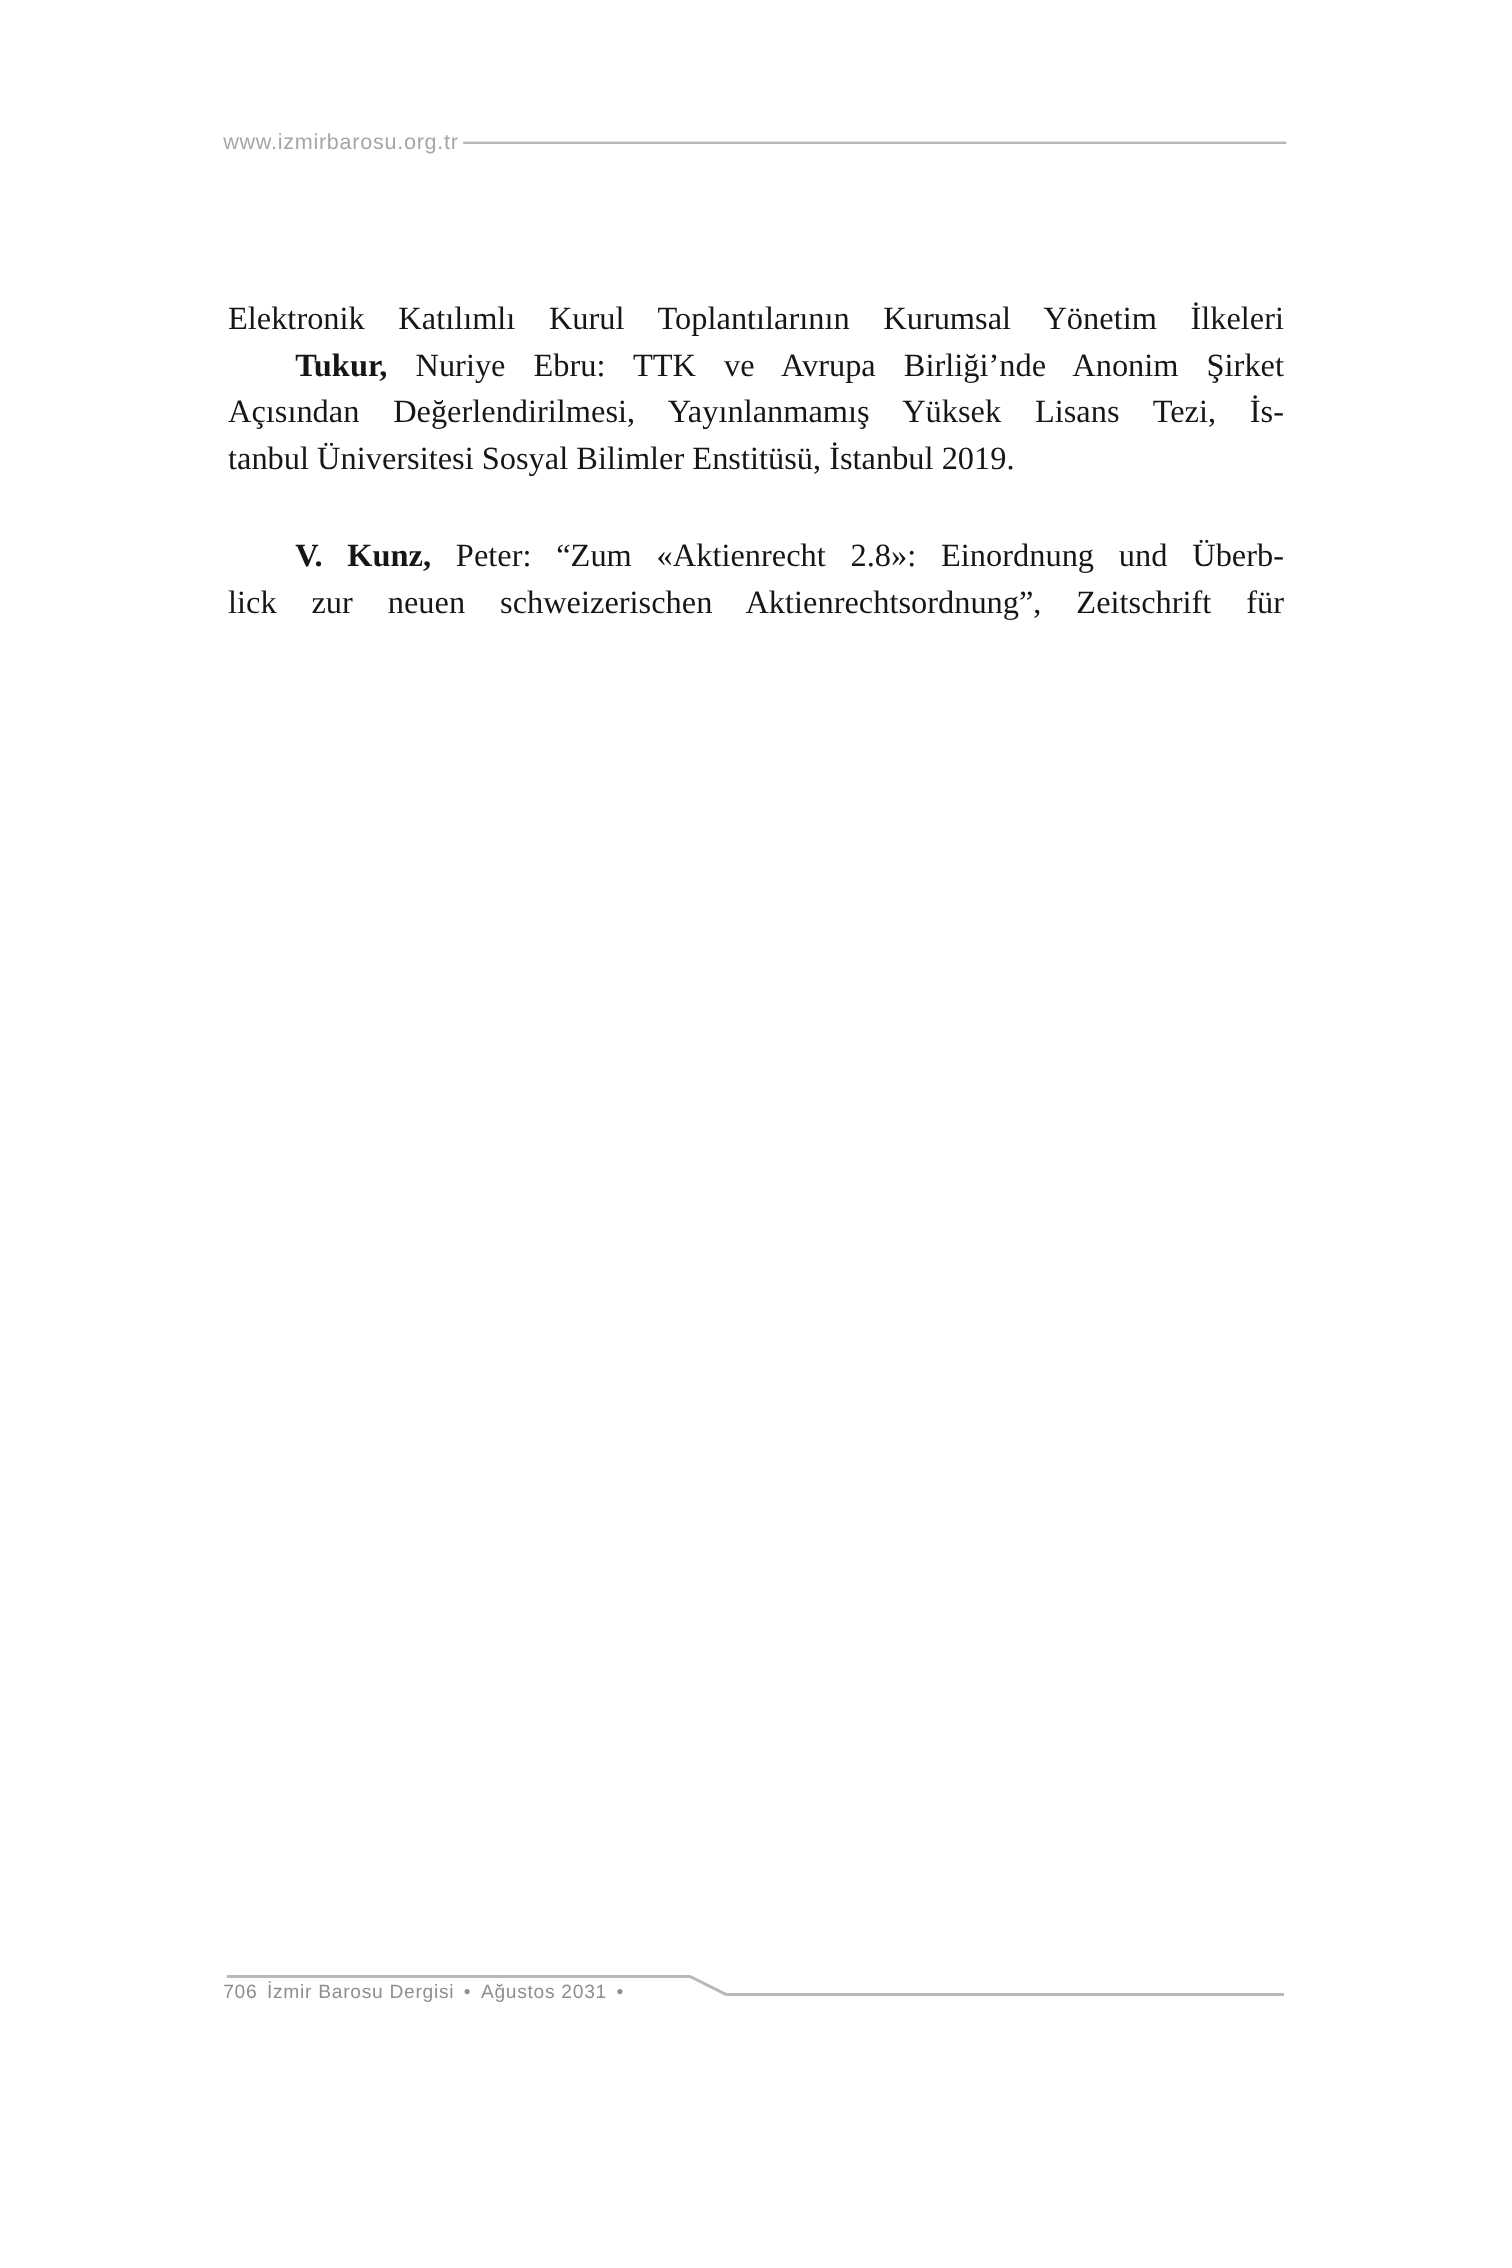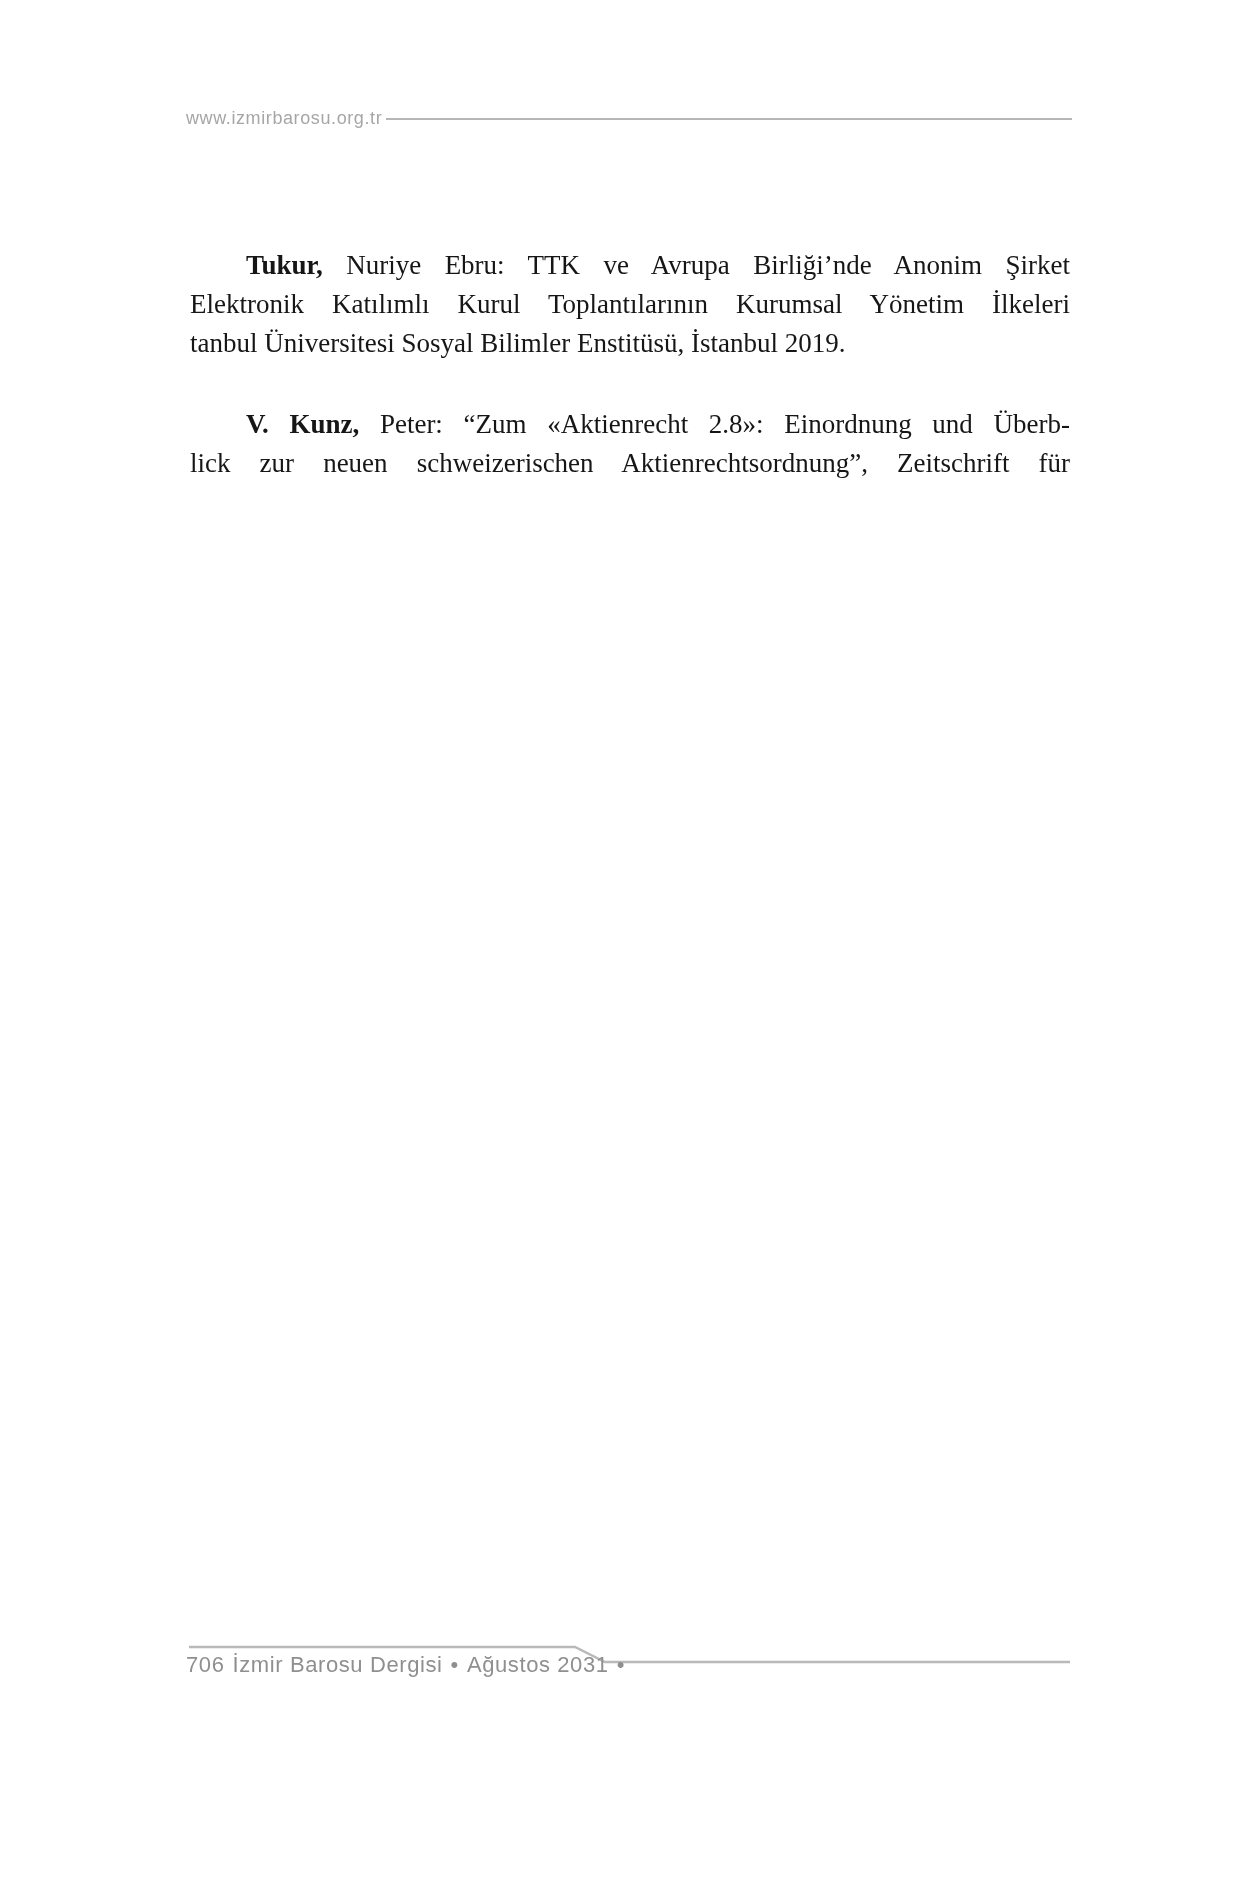--- a/index.html
+++ b/index.html
@@ -66,41 +66,42 @@
     height: 20px;
   }
   .footer-text {
     position: absolute;
     left: 186px;
     top: 1652px;
     display: flex;
     align-items: baseline;
     gap: 8px;
     font-family: "Liberation Sans", "DejaVu Sans", sans-serif;
-    font-size: 22px;
+    font-size: 16px;
     letter-spacing: 0.6px;
     color: #8f8f8f;
     white-space: nowrap;
   }
 </style>
 </head>
 <body>
 
 <div class="page">
 
   <header class="header">
     <span class="header-url">www.izmirbarosu.org.tr</span>
     <span class="header-rule"></span>
   </header>
 
   <main class="bibliography">
 
     <p class="entry">
+      <span class="line">Elektronik Katılımlı Kurul Toplantılarının Kurumsal Yönetim İlkeleri</span>
       <span class="line first"><b class="author">Tukur,</b> <span>Nuriye Ebru: TTK ve Avrupa Birliği’nde Anonim Şirket</span></span>
-      <span class="line">Elektronik Katılımlı Kurul Toplantılarının Kurumsal Yönetim İlkeleri</span>
+      <span class="line">Açısından Değerlendirilmesi, Yayınlanmamış Yüksek Lisans Tezi, İs-</span>
       <span class="line last">tanbul Üniversitesi Sosyal Bilimler Enstitüsü, İstanbul 2019.</span>
     </p>
 
     <p class="entry">
       <span class="line first"><b class="author">V. Kunz,</b> <span>Peter: “Zum «Aktienrecht 2.8»: Einordnung und Überb-</span></span>
       <span class="line">lick zur neuen schweizerischen Aktienrechtsordnung”, Zeitschrift für</span>
     </p>
 
 
   </main>

